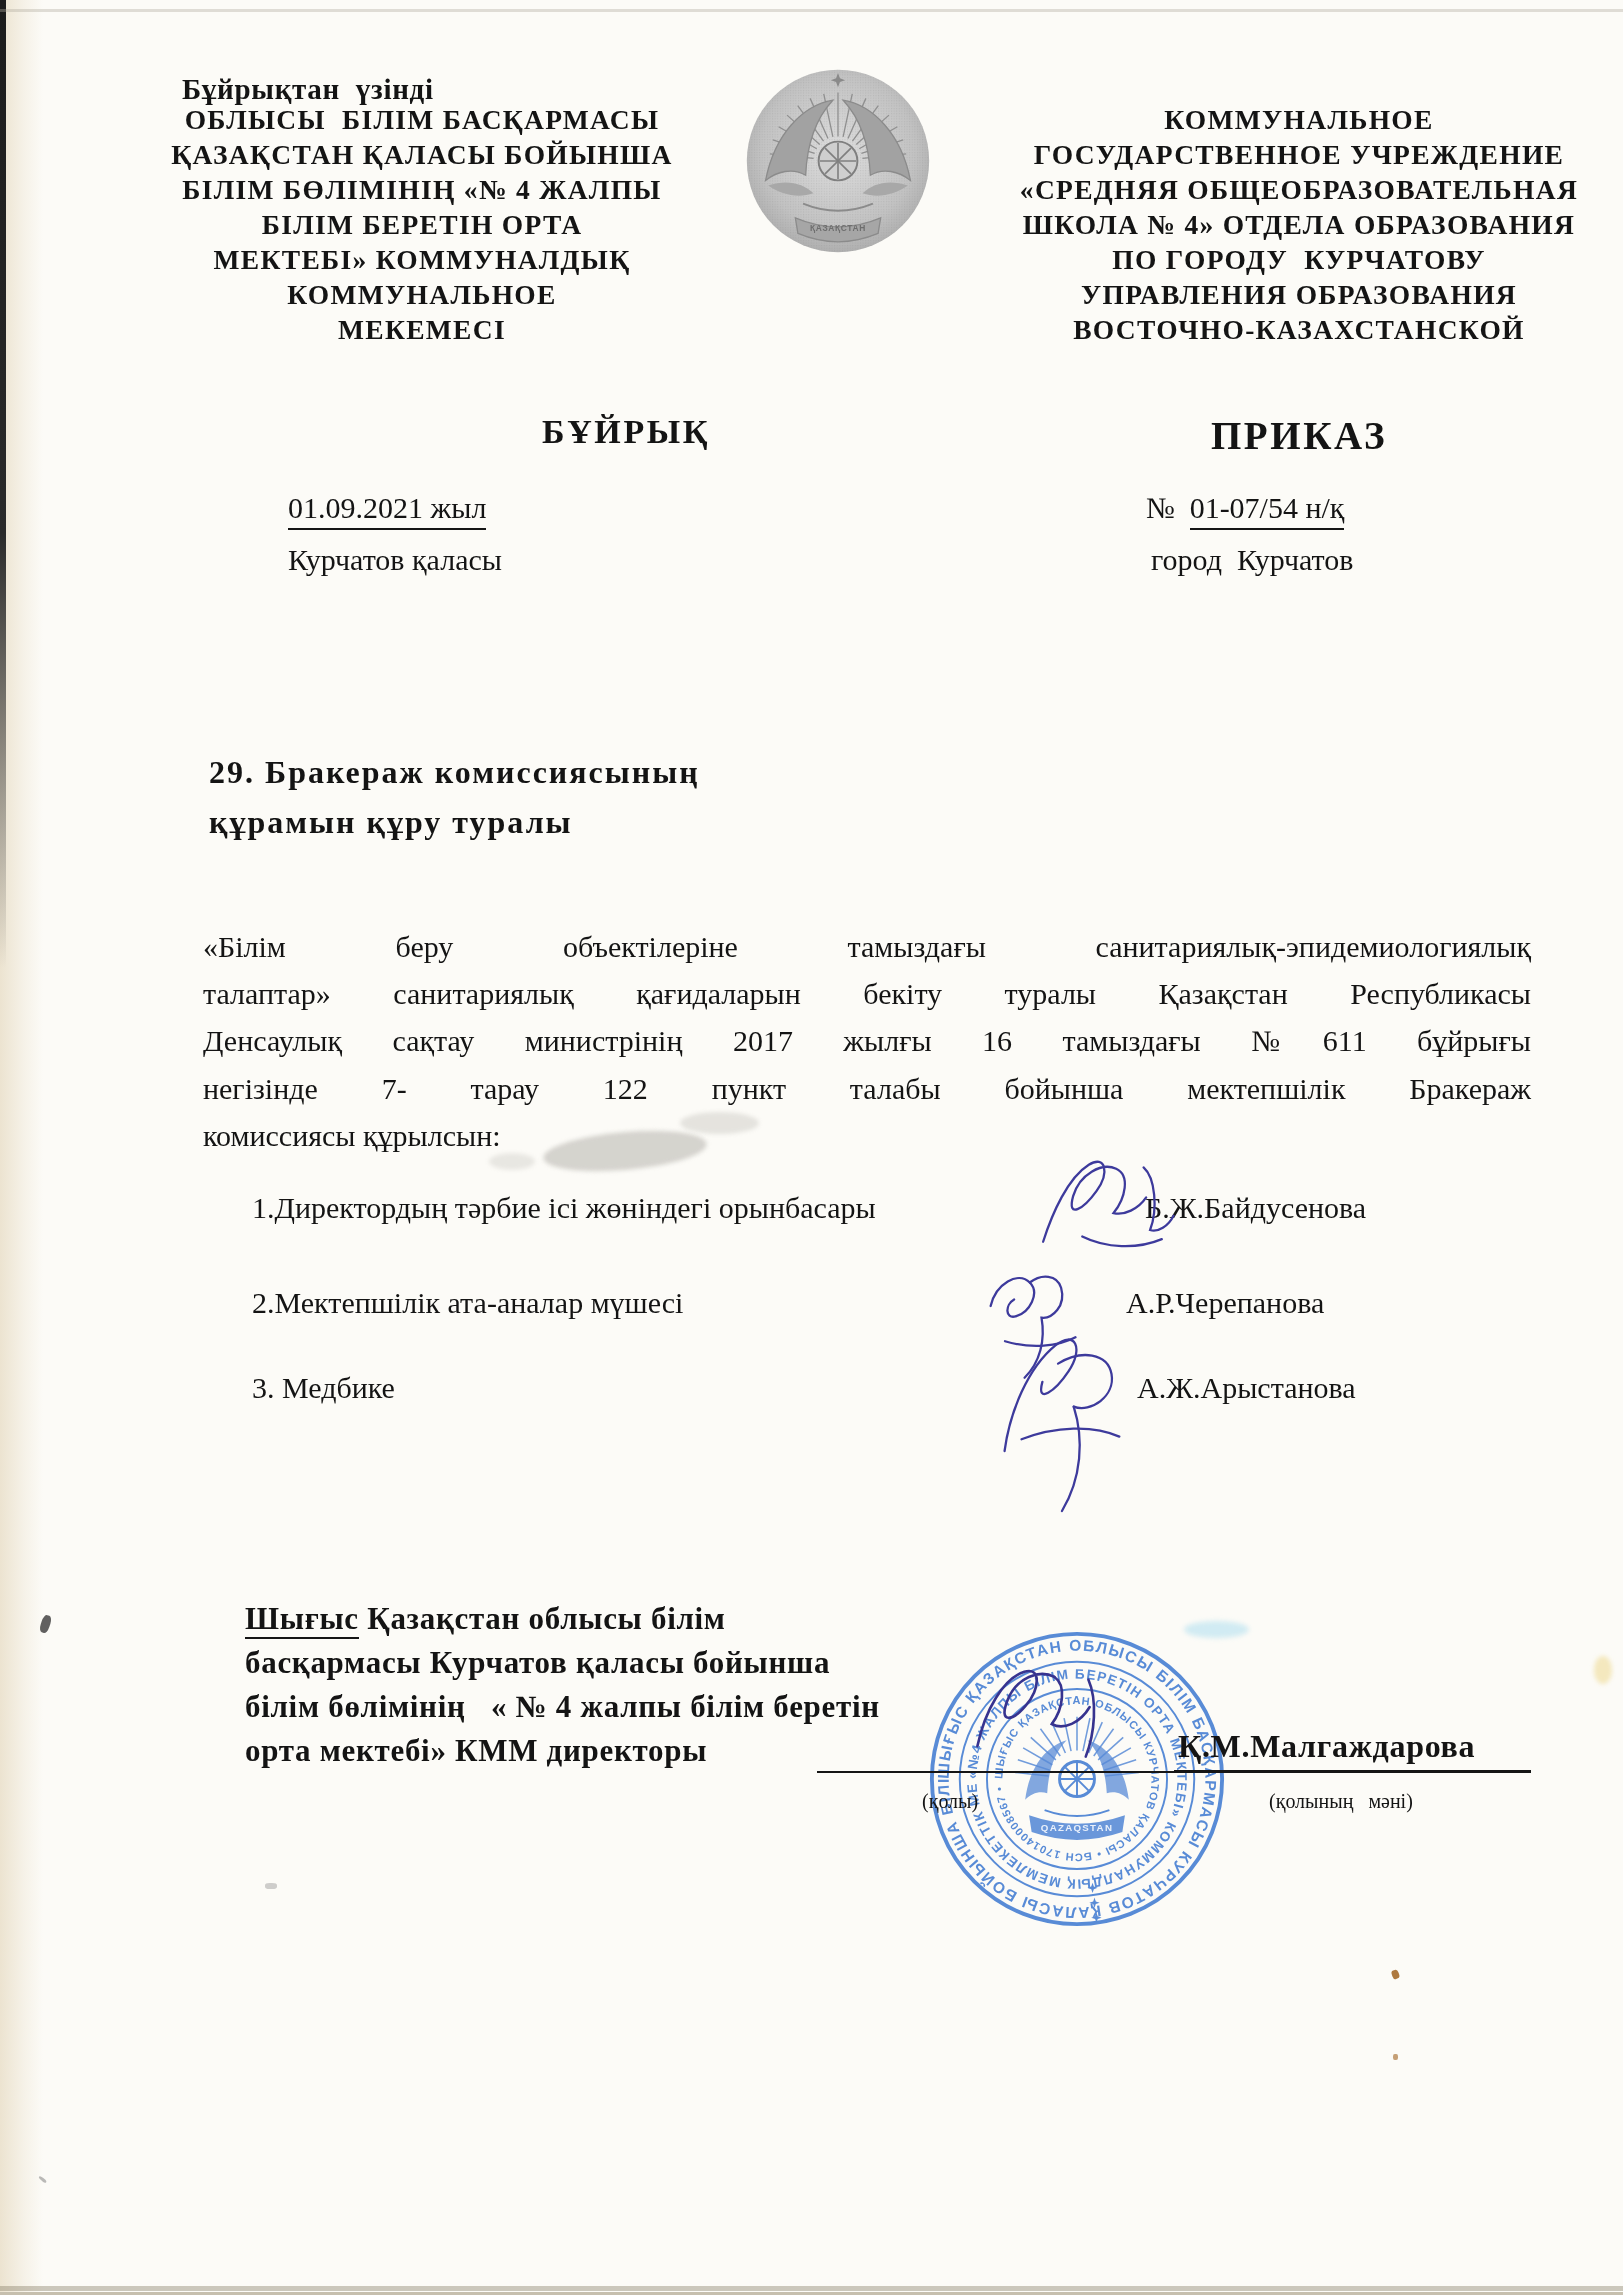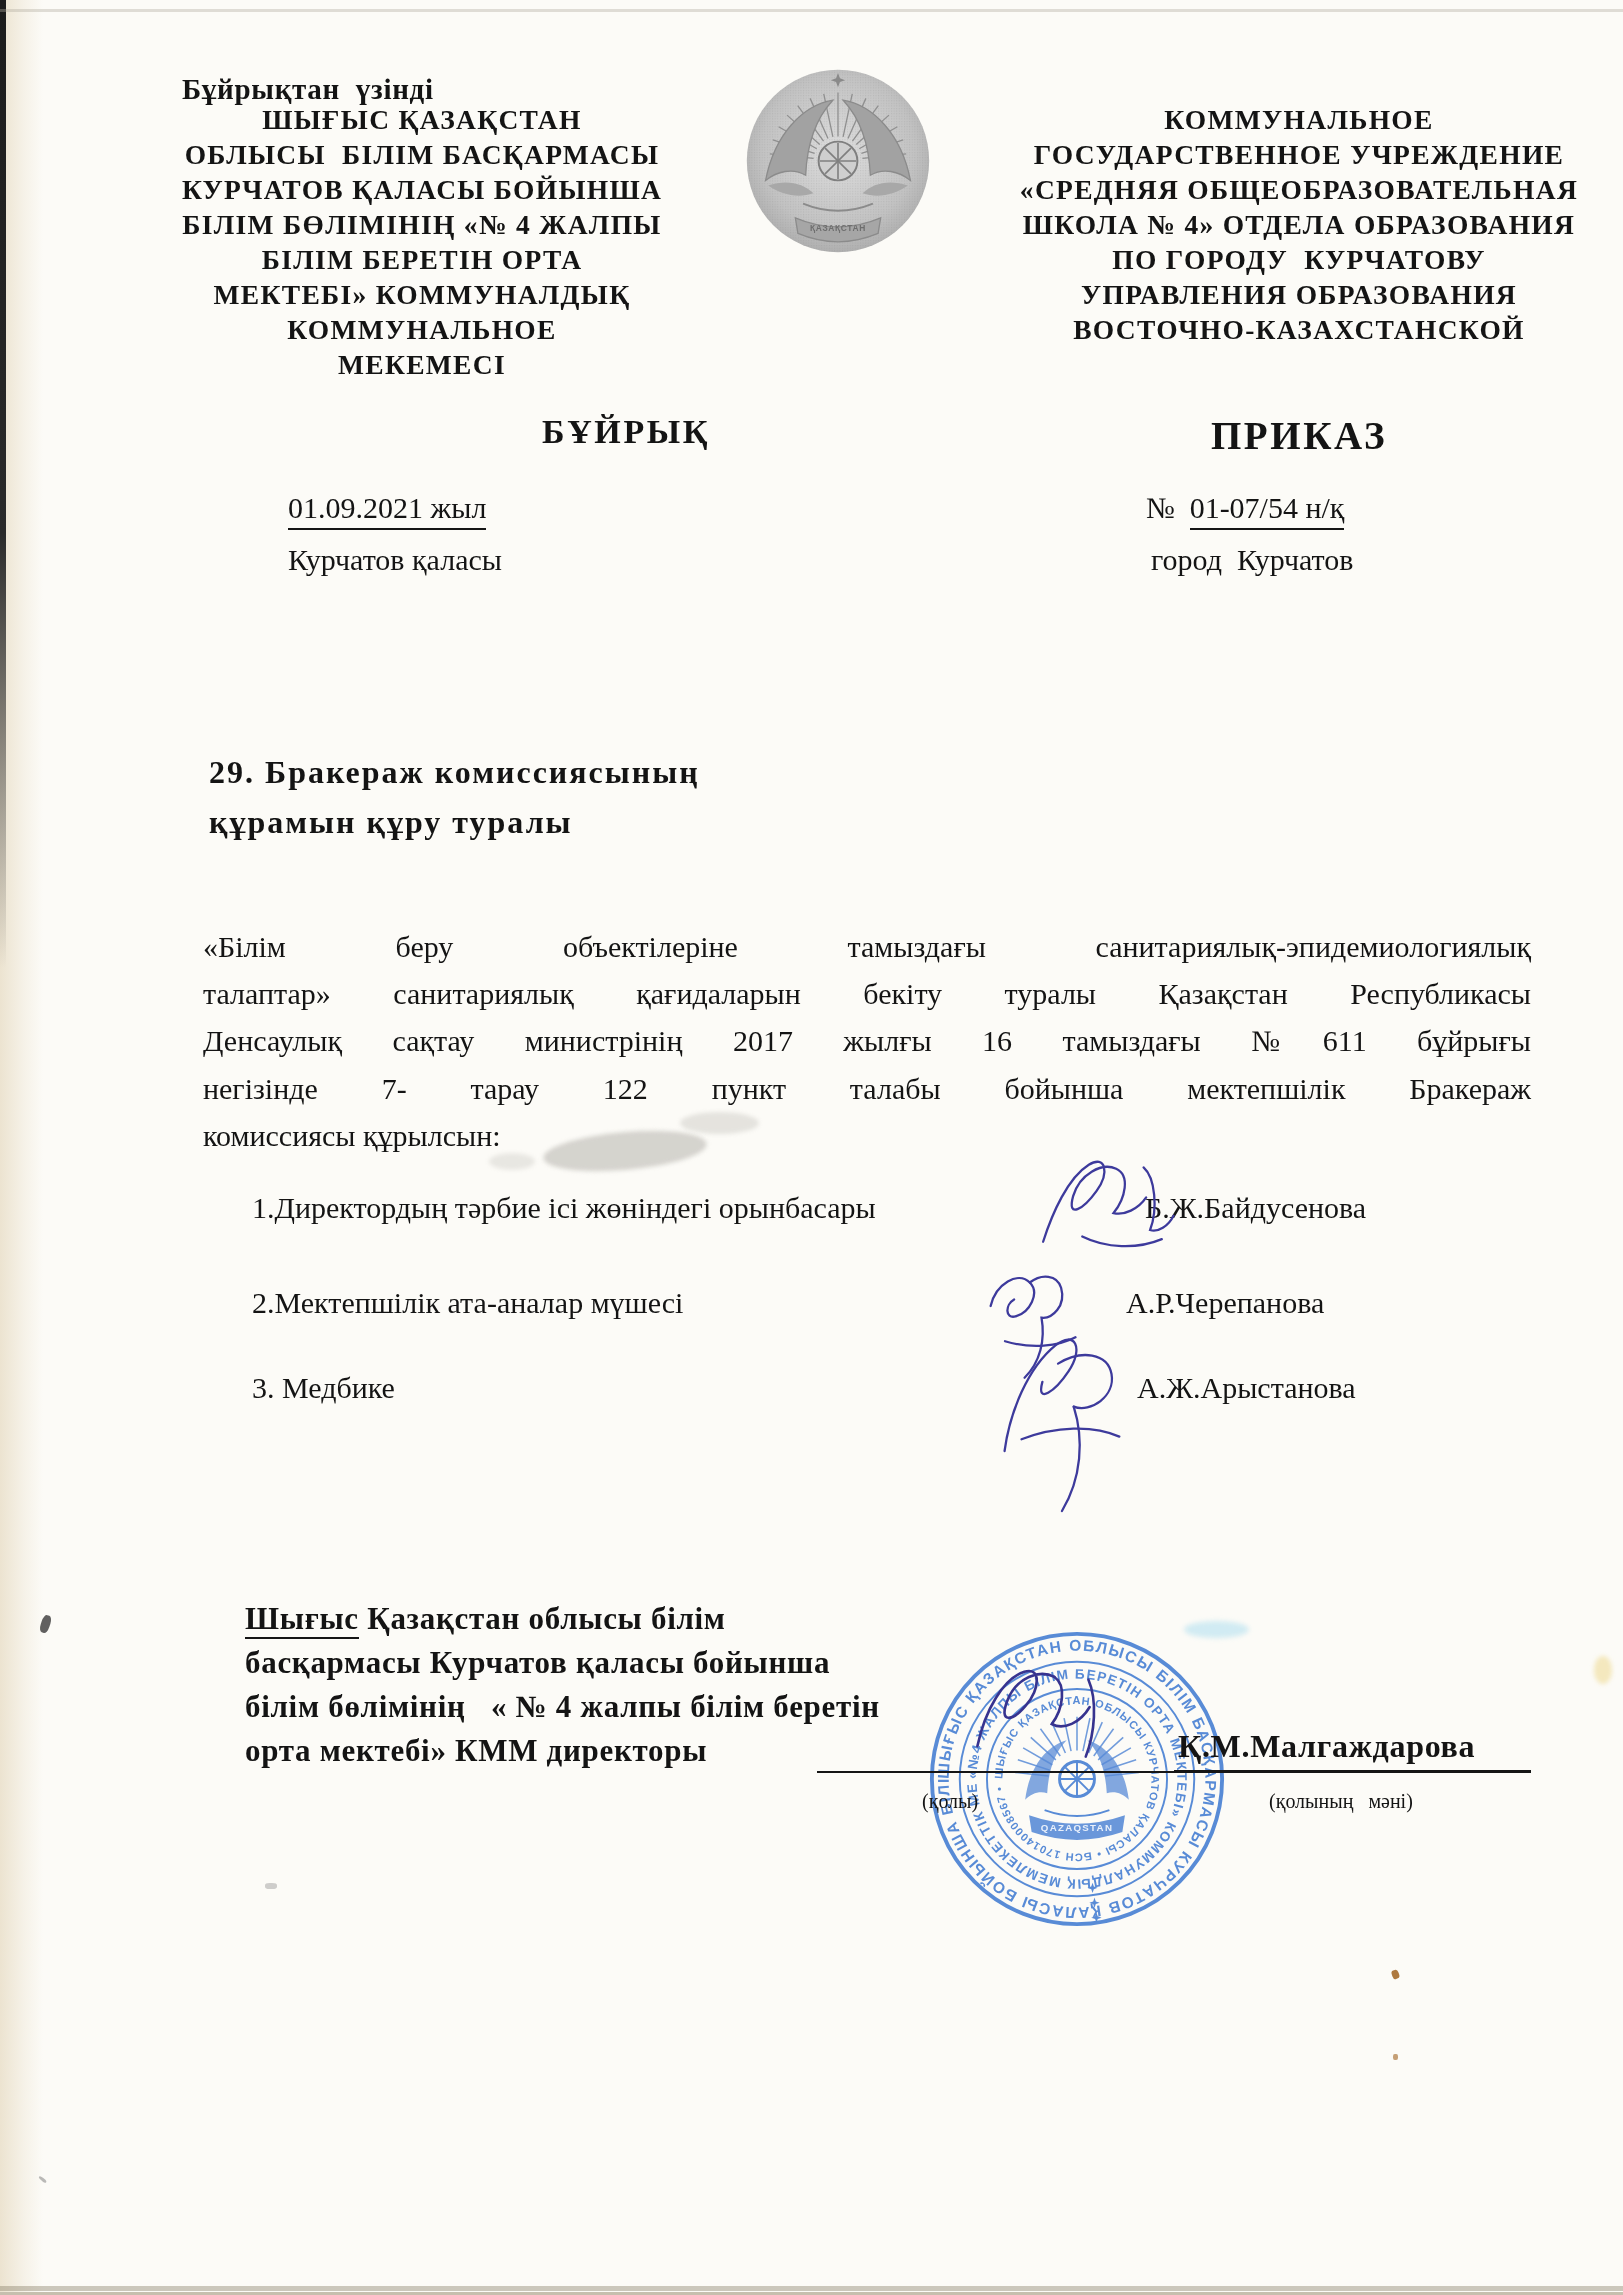--- a/index.html
+++ b/index.html
@@ -54,23 +54,22 @@
   <div class="abs speck" style="left:265px;top:1883px;width:11.8px;height:5.9px;background:rgba(120,120,120,.35);"></div>
   <div class="abs speck" style="left:1392px;top:1970px;width:6.5px;height:9.2px;background:#a0621f;opacity:.85;transform:rotate(-20deg);"></div>
   <div class="abs speck" style="left:1393px;top:2054px;width:4.6px;height:5.9px;background:#a0621f;opacity:.6;"></div>
   <div class="abs speck" style="left:38px;top:2178px;width:9.2px;height:3.3px;background:rgba(120,120,120,.5);transform:rotate(40deg);"></div>
   <div class="abs" style="left:1184px;top:1621px;width:65px;height:17px;background:rgba(130,205,235,.35);filter:blur(2.6px);border-radius:50%;"></div>
   <div class="abs" style="left:1594px;top:1656px;width:18.3px;height:27.5px;background:rgba(232,206,104,.4);filter:blur(2px);border-radius:50%;"></div>
 
   <div class="abs excerpt">Бұйрықтан&nbsp; үзінді</div>
 
   <div class="abs orgcol org-left">
-    <div>ШЫҒЫС ҚАЗАҚСТАН</div>
     <div>ОБЛЫСЫ&nbsp; БІЛІМ БАСҚАРМАСЫ</div>
-    <div>КУРЧАТОВ ҚАЛАСЫ БОЙЫНША</div>
+    <div>ҚАЗАҚСТАН ҚАЛАСЫ БОЙЫНША</div>
     <div>БІЛІМ БӨЛІМІНІҢ «№ 4 ЖАЛПЫ</div>
     <div>БІЛІМ БЕРЕТІН ОРТА</div>
     <div>МЕКТЕБІ» КОММУНАЛДЫҚ</div>
     <div>КОММУНАЛЬНОЕ</div>
     <div>МЕКЕМЕСІ</div>
   </div>
 
   <svg class="abs" style="left:741px;top:64px;" width="194" height="194" viewBox="0 0 300 300">
     <defs>
       <radialGradient id="g1" cx="50%" cy="45%" r="60%">

